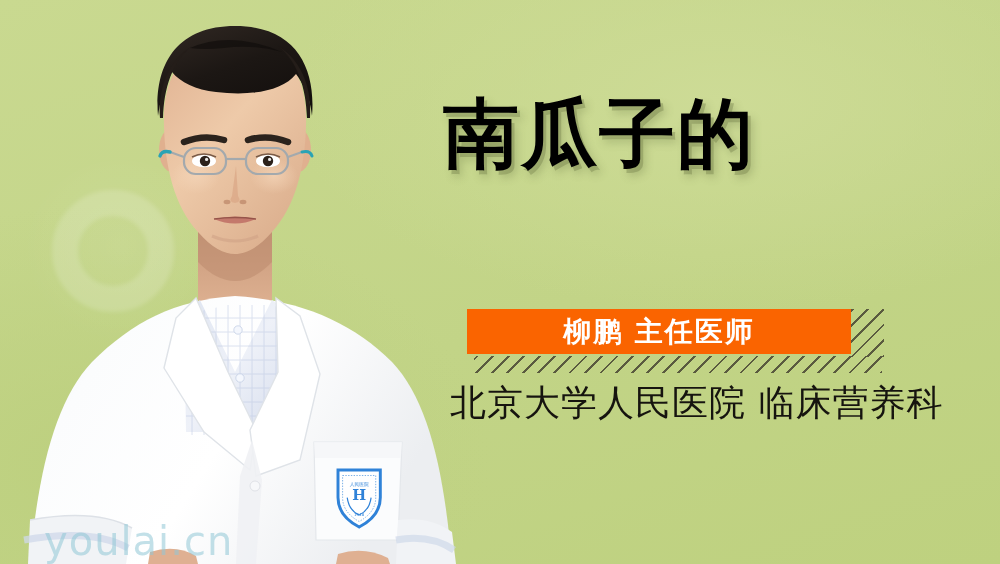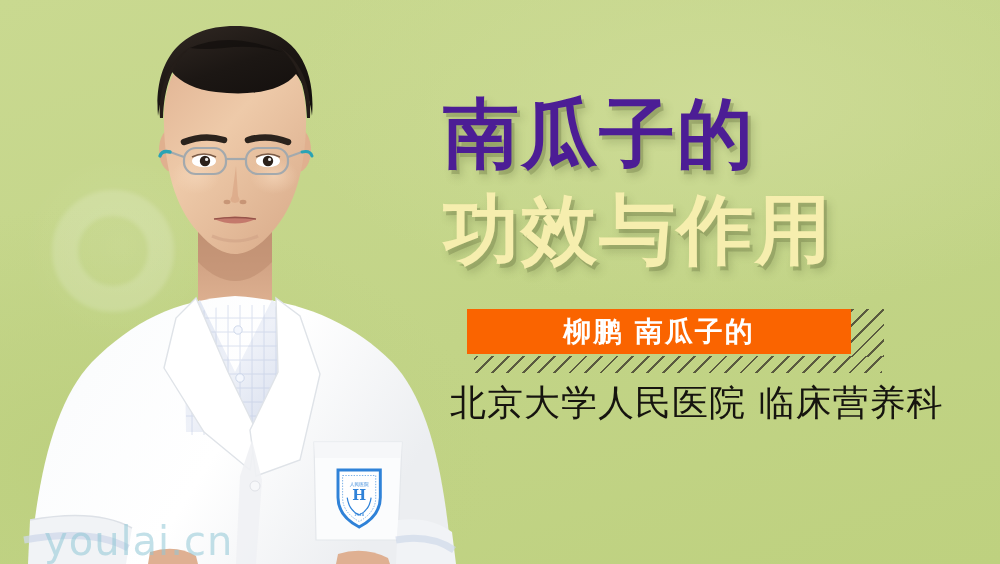--- a/index.html
+++ b/index.html
@@ -68,21 +68,21 @@
   }
   .title-line {
     font-family: "DejaVu Sans", "Liberation Sans", sans-serif;
     font-weight: 700;
     font-size: 76px;
     line-height: 96px;
     letter-spacing: 2px;
     white-space: nowrap;
   }
   .title-line-1 {
-    color: #4c1d95;
+    color: #000000;
     text-shadow:
       3px 4px 0 rgba(106, 118, 66, 0.35),
       5px 7px 9px rgba(96, 110, 58, 0.30);
   }
   .title-line-2 {
     color: #f6eeae;
     text-shadow:
       3px 4px 0 rgba(106, 118, 66, 0.35),
       5px 7px 9px rgba(96, 110, 58, 0.30);
   }
@@ -319,27 +319,26 @@
 
       <path d="M 214 219 Q 235 214 256 219 Q 235 228 214 219 Z" fill="#c4796c"></path>
       <path d="M 214 219 Q 235 216 256 219" fill="none" stroke="#96544a" stroke-width="1.5"></path>
 
       <path d="M 212 236 Q 235 246 258 236" fill="none" stroke="#cda085" stroke-width="3" opacity="0.55"></path>
     </svg>
   </div>
 
   <div class="headline">
     <div class="title-line title-line-1">南瓜子的</div>
-    <div class="title-line title-line-2">功效与作用</div>
   </div>
 
   <div class="hatch hatch-block"></div>
   <div class="hatch hatch-bar"></div>
 
   <div class="name-banner">
-    <span>柳鹏  南瓜子的</span>
+    <span>柳鹏  主任医师</span>
   </div>
 
   <div class="affiliation">北京大学人民医院   临床营养科</div>
 
   <div class="watermark">youlai.cn</div>
 
 </div>
 
 </body></html>

